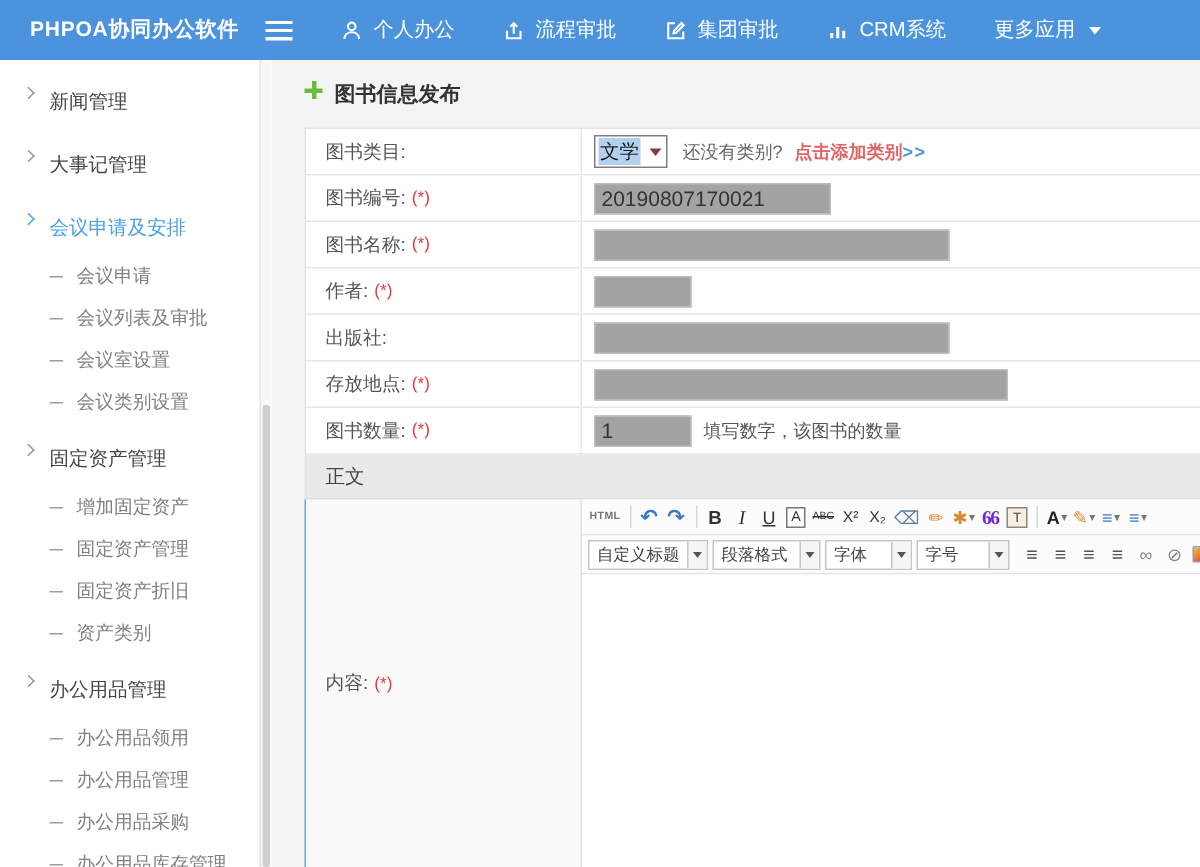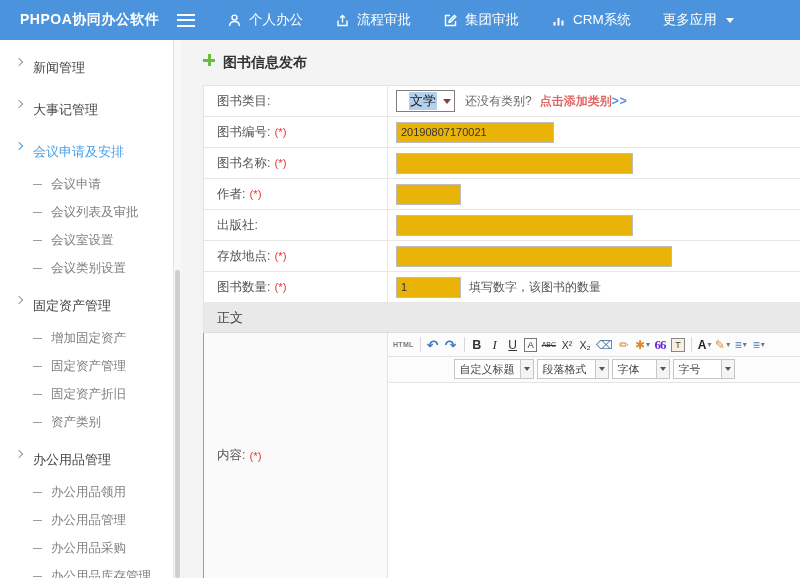--- a/index.html
+++ b/index.html
@@ -37,26 +37,26 @@
   .page-title { display:flex; align-items:flex-start; gap:8px; font-size:14px; font-weight:bold; color:#333; }
   .add-icon { position:relative; width:12px; height:12px; display:inline-block; }
   .add-icon::before { content:""; position:absolute; left:0; top:4.5px; width:12px; height:3px; background:#6cbb3c; }
   .add-icon::after  { content:""; position:absolute; left:4.5px; top:0; width:3px; height:12px; background:#6cbb3c; }
 
   .form-table { margin-top:13px; background:#fff; border-top:1px solid #e2e2e2; border-left:1px solid #e2e2e2; }
   .frow { display:flex; align-items:stretch; border-bottom:1px solid #e8e8e8; min-height:31px; }
   .flabel { width:183px; flex-shrink:0; display:flex; align-items:center; padding-left:13px; font-size:12.5px; color:#555; }
   .req { color:#e23b3b; font-style:normal; font-size:11.5px; margin-left:4px; }
   .fval { flex:1; border-left:1px solid #e8e8e8; display:flex; align-items:center; gap:8px; padding:4px 8px; min-width:0; }
-  .tinput { border:1px solid #bdbdbd; height:21px; font-size:11px; padding:0 4px; color:#333; font-family:inherit; background:#eab308; }
+  .tinput { border:1px solid #bdbdbd; height:21px; font-size:14px; padding:0 4px; color:#333; font-family:inherit; background:#a3a3a3; }
   .w-bookno{width:158px} .w-name{width:237px} .w-author{width:65px}
   .w-publisher{width:237px} .w-location{width:276px} .w-qty{width:65px}
   .hint { font-size:12px; color:#555; }
 
-  .sel-fake { display:inline-flex; align-items:center; gap:6px; border:1px solid #7e7e7e; padding:1px 3px 1px 12px; cursor:pointer; background:#fff; }
+  .sel-fake { display:inline-flex; align-items:center; gap:6px; border:1px solid #7e7e7e; padding:1px 3px 1px 2px; cursor:pointer; background:#fff; }
   .sel-val { background:#b3d0ee; color:#1a1a1a; font-size:13px; padding:0 1px; }
   .sel-caret { width:0; height:0; border-left:4px solid transparent; border-right:4px solid transparent; border-top:5px solid #8a3c3c; }
   .cat-hint { font-size:12px; color:#666; margin-left:2px; }
   .cat-link { font-size:12px; text-decoration:none; cursor:pointer;font-weight:bold; }
   .cat-link .txt { color:#e06666; }
   .cat-arrows { color:#4a90d9; letter-spacing:1px; }
 
   .section-head { background:#e9e9e9; border-bottom:1px solid #dcdcdc; height:30px; display:flex; align-items:center; padding-left:13px; font-size:13px; color:#444; }
 
   .editor-row { display:flex; height:245px; border-left:1px solid #6ea7d8; margin-left:-1px; }
@@ -79,21 +79,21 @@
   .g-slate { color:#5b7fa6; }
   .g-orange { color:#d98b2b; }
   .g-quote .glyph { font-family:"Liberation Serif",serif; font-weight:bold; color:#6d28d9; font-size:13px; letter-spacing:-1px;text-align:right; }
   .g-tbox .glyph { border:1px solid #888; font-size:9px; padding:0 3px; color:#444; background:#f7efdf; line-height:12px; }
   .g-a .glyph { font-weight:bold; color:#222; }
   .g-align .glyph { color:#555; font-size:13px; font-weight:bold; }
   .g-gray { color:#888; }
   .g-img { position:relative; }
   .g-img .glyph { width:14px; height:11px; background:linear-gradient(135deg,#f2c14e 0%,#e0633a 55%,#a93226 100%); border:1px solid #9a9a9a; border-radius:1px; display:inline-block; }
 
-  .tb2 { height:26px;flex-direction:column; }
+  .tb2 { height:26px; }
   .selwrap, .btnwrap { display:inline-flex; align-items:center; gap:3px; }
   .btnwrap { margin-left:6px; gap:2px; }
   .sel2 { display:inline-flex; align-items:center; justify-content:space-between; border:1px solid #c6c6c6; background:#fff; height:20px; font-size:11px; color:#444; cursor:pointer; flex-shrink:0; }
   .sel2 .lbl { padding:0 5px; white-space:nowrap; overflow:hidden; }
   .sel2 .car { border-left:1px solid #c6c6c6; width:13px; height:100%; display:flex; align-items:center; justify-content:center; background:#f5f5f5; }
   .sel2 .tri { width:0; height:0; border-left:3.5px solid transparent; border-right:3.5px solid transparent; border-top:4px solid #555; }
   .selwrap .sel2:nth-of-type(1){ width:80px; }
   .selwrap .sel2:nth-of-type(2){ width:72px; }
   .selwrap .sel2:nth-of-type(3){ width:58px; }
   .selwrap .sel2:nth-of-type(4){ width:62px; }

